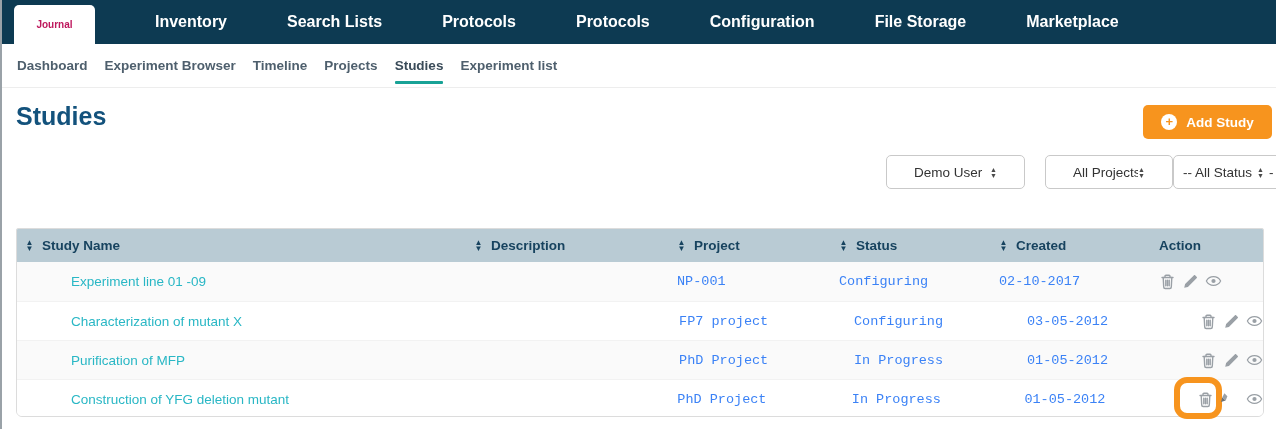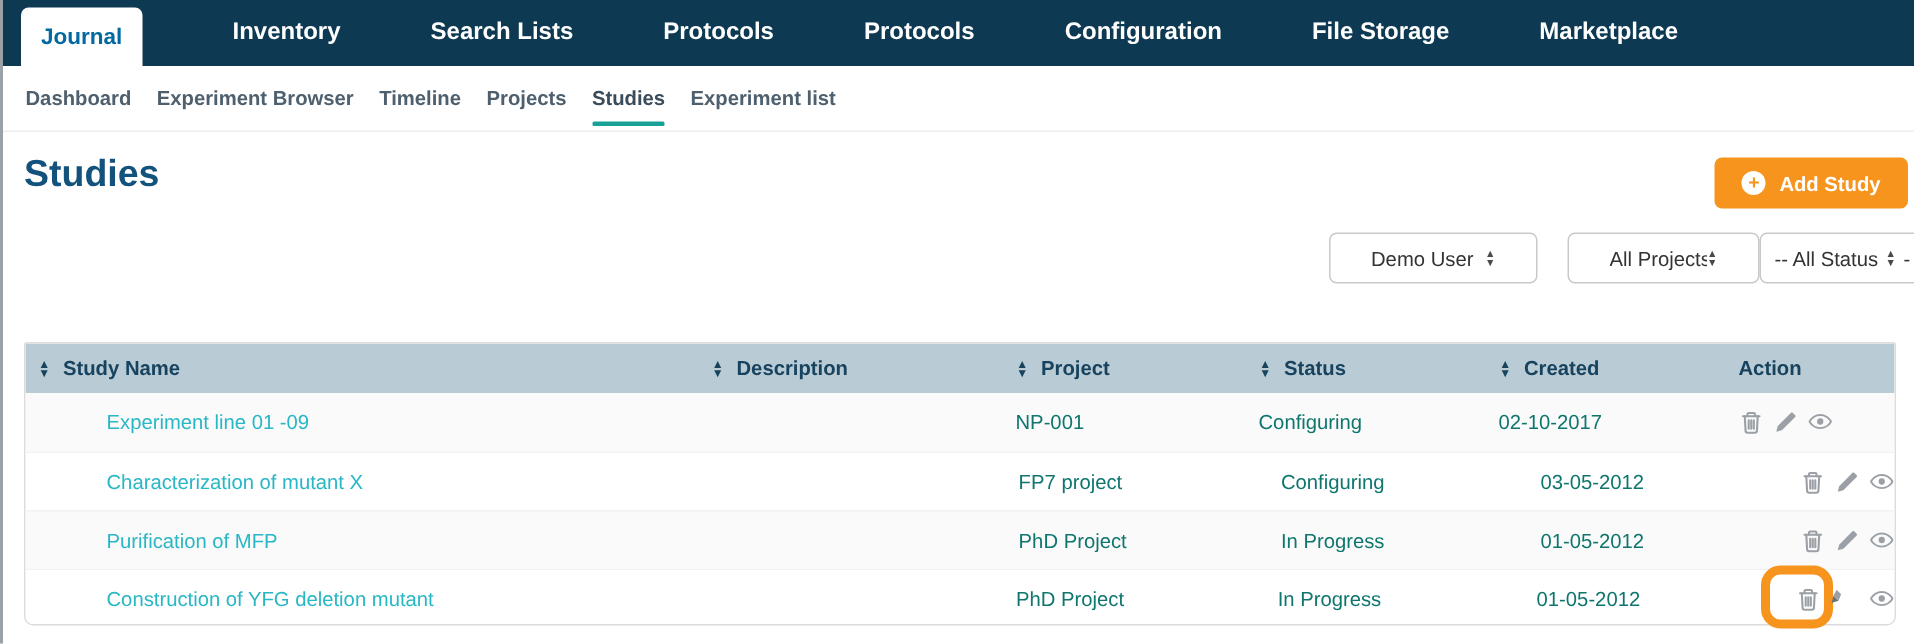--- a/index.html
+++ b/index.html
@@ -15,21 +15,21 @@
   
   .topnav {
     position:absolute; top:0; left:0; right:0; height:44px;
     background:#0D3A52;
     display:flex; align-items:center;
   }
   .journal-tab {
     margin-left:12px; width:81px; height:39px; align-self:flex-end;
     background:#ffffff; border-radius:5px 5px 0 0;
     display:flex; align-items:center; justify-content:center;
-    color:#0369a1; font-weight:700; font-size:15px; cursor:pointer;
+    color:#be185d; font-weight:700; font-size:10px; cursor:pointer;
   }
   .nav-item {
     color:#ffffff; font-weight:700; font-size:16px;
     margin-left:60px; cursor:pointer; white-space:nowrap;
   }
   .nav-item:first-of-type { margin-left:26px; }
 
   
   .subnav {
     position:absolute; top:44px; left:0; right:0; height:44px;
@@ -101,21 +101,21 @@
   }
   .c1{width:449px}.c2{width:203px}.c3{width:162px}.c4{width:160px}.c5{width:160px}.c6{flex:1}
   .tr {
     height:39px; display:flex; align-items:center; font-size:13.5px;
     background:#ffffff;
   }
   .tr.alt { background:#fafafa; }
   .tr + .tr { border-top:1px solid #f2f2f2;gap:24px; }
   .td { padding-left:8px; white-space:nowrap; overflow:hidden; }
   .td.name a { color:#29B7C5; text-decoration:none; cursor:pointer;margin-left:46px; }
-  .td.muted { color:#0f766e; }
+  .td.muted { color:#3b82f6;font-family:Liberation Mono, monospace; }
   .td.action { display:flex; align-items:center; gap:6px; overflow:visible; }
   .icon-btn { width:17px; height:17px; display:block; color:#9AA0A6; cursor:pointer; }
   .icon-btn svg { display:block; }
   .pencil-tip {
     width:8px; height:11px; display:block; align-self:flex-start;
     margin-top:0; position:relative; z-index:6; cursor:pointer;
   }
 
   
   .annotation-highlight {

